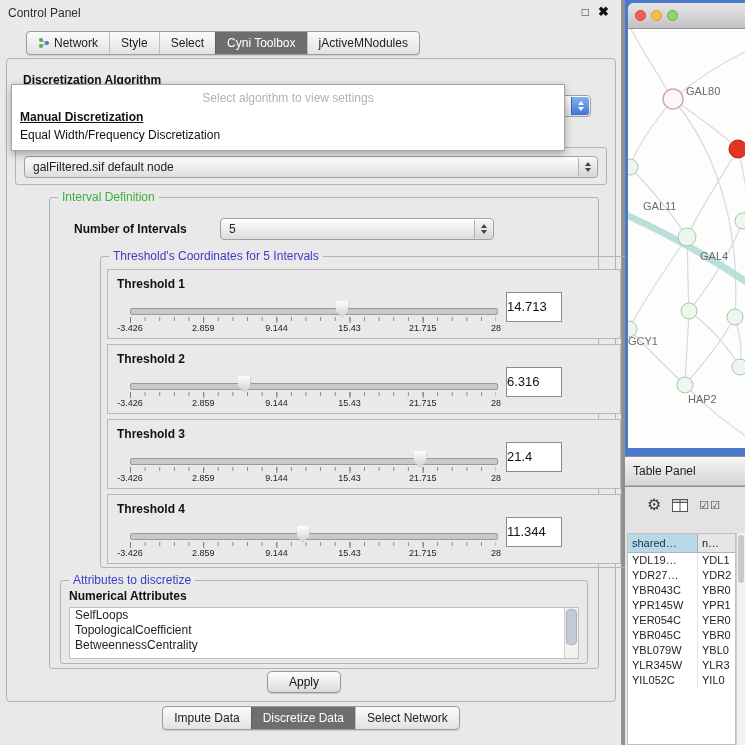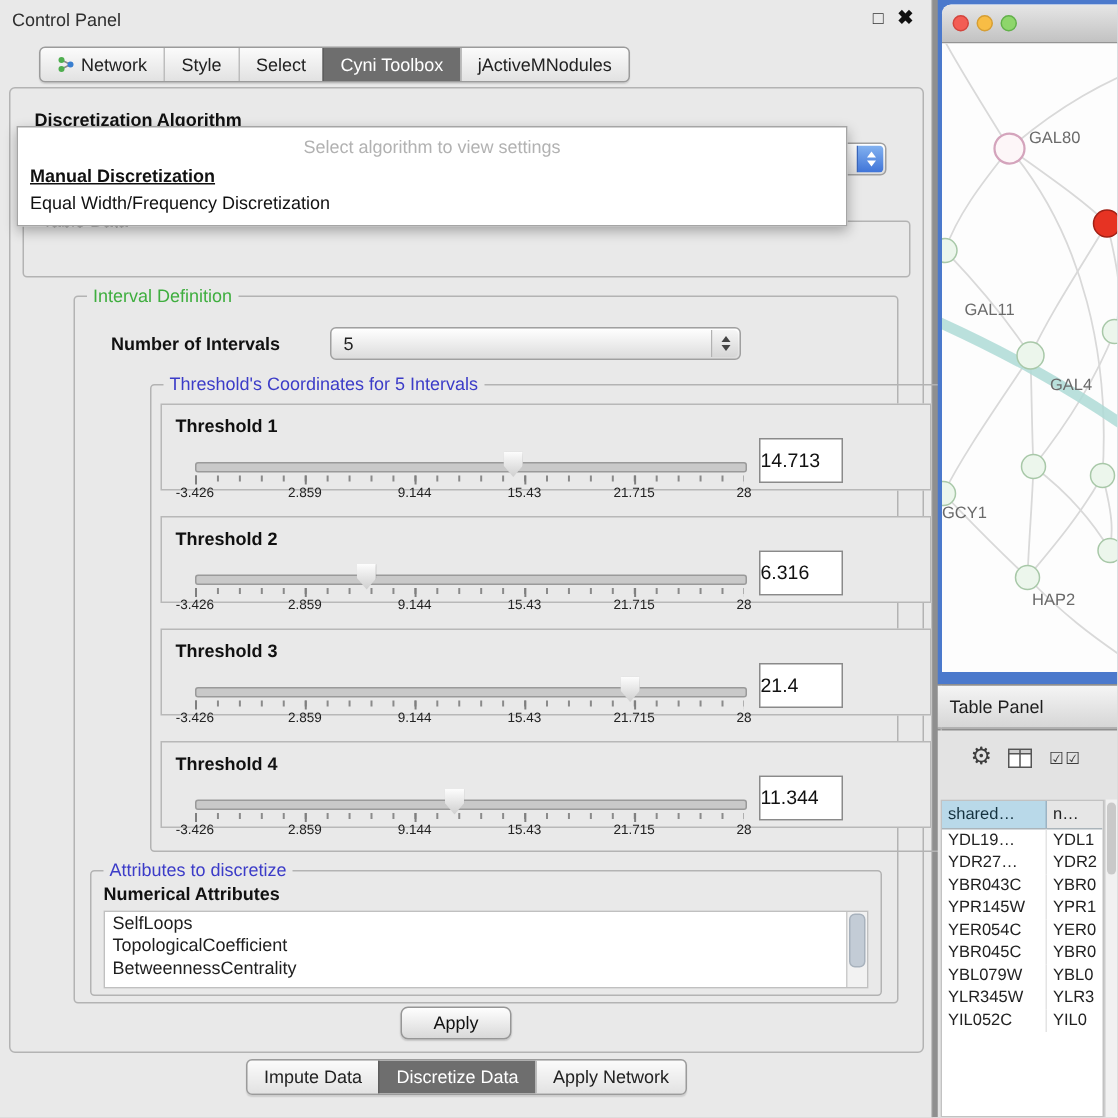--- a/index.html
+++ b/index.html
@@ -47,21 +47,21 @@
   .popup .opt{font-size:12px;color:#111;padding:2px 8px;}
   .popup .opt.b{font-weight:bold;text-decoration:underline;}
 
   
   .td-group{left:8px;top:88px;width:592px;height:38px;}
 
   
   .int-group{left:42px;top:138px;width:550px;height:472px;}
   .noi-label{position:absolute;left:24px;top:24px;font-size:12px;font-weight:bold;color:#111;}
   .thr-group{left:10px;top:58px;width:528px;height:312px;margin-left:40px;}
-  .th-panel{position:absolute;left:6px;width:514px;height:58px;border:1px solid #b8b8b8;background:#e9e9e9;box-sizing:border-box;}
+  .th-panel{position:absolute;left:6px;width:514px;height:70px;border:1px solid #b8b8b8;background:#e9e9e9;box-sizing:border-box;}
   .th-label{position:absolute;left:9px;top:7px;font-size:12px;font-weight:bold;color:#111;}
   .track{position:absolute;left:22px;top:38px;width:366px;height:5px;background:#c9c9c9;border:1px solid #9a9a9a;border-radius:2px;}
   .thumb{position:absolute;top:-8px;width:13px;height:17px;transform:translateX(-50%);background:linear-gradient(#fdfdfd,#cfcfcf);clip-path:polygon(0 0,100% 0,100% 55%,50% 100%,0 55%);filter:drop-shadow(0 0 1px #777);}
   .ticks{position:absolute;left:22px;top:47px;width:366px;height:6px;background-image:linear-gradient(to right,#7f7f7f 1px,transparent 1px),linear-gradient(to right,#8a8a8a 1px,transparent 1px);background-size:20% 100%,4% 60%;background-repeat:repeat-x;}
   .scaleRow{position:absolute;left:22px;top:53px;width:366px;height:12px;}
   .scaleRow span{position:absolute;transform:translateX(-50%);font-size:9px;color:#222;white-space:nowrap;}
   .th-value{position:absolute;left:398px;top:22px;width:56px;height:30px;background:#fff;border:1px solid #8a8a8a;box-sizing:border-box;font-size:13px;line-height:28px;text-align:left;padding-right:6px;color:#111;}
 
   
   .attr-group{left:10px;top:382px;width:528px;height:84px;}
@@ -154,20 +154,27 @@
           </div>
       </div>
       <div class="popup">
         <div class="ph">Select algorithm to view settings</div>
         <div class="opt b">Manual Discretization</div>
         <div class="opt">Equal Width/Frequency Discretization</div>
       </div>
 
       <div class="group td-group">
         <div class="gtitle">Table Data</div>
+        <div class="combo" style="left:8px;top:8px;width:574px;">
+          <span class="ctext">galFiltered.sif default node</span>
+          <div class="stepper">
+              <span class="arr-up"></span>
+              <span class="arr-dn"></span>
+            </div>
+        </div>
       </div>
 
       <div class="group int-group">
         <div class="gtitle g-green">Interval Definition</div>
 
         <div class="noi-label">Number of Intervals</div>
         <div class="combo" style="left:170px;top:20px;width:274px;">
           <span class="ctext">5</span>
           <div class="stepper">
               <span class="arr-up"></span>
@@ -266,21 +273,21 @@
 
     <div class="bottom-tabs">
       <div class="seg">
         <div class="seg-item">
             <span>Impute Data</span>
           </div>
         <div class="seg-item sel">
             <span>Discretize Data</span>
           </div>
         <div class="seg-item">
-            <span>Apply Network</span>
+            <span>Select Network</span>
           </div>
       </div>
     </div>
   </div>
 
   <div class="right-region">
 
     <div class="network-view">
       <div class="mac-window">
         <div class="mac-titlebar">

